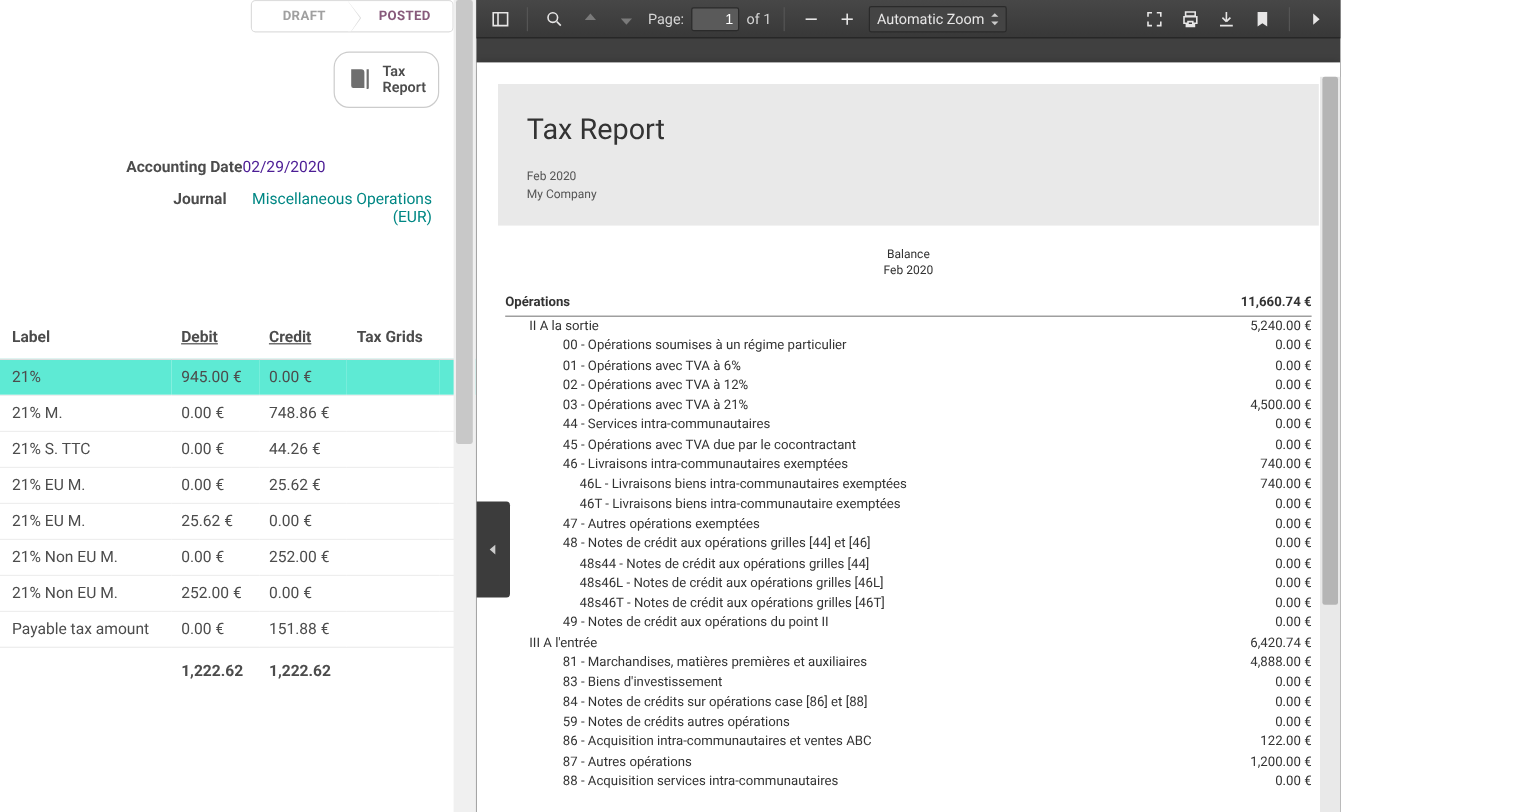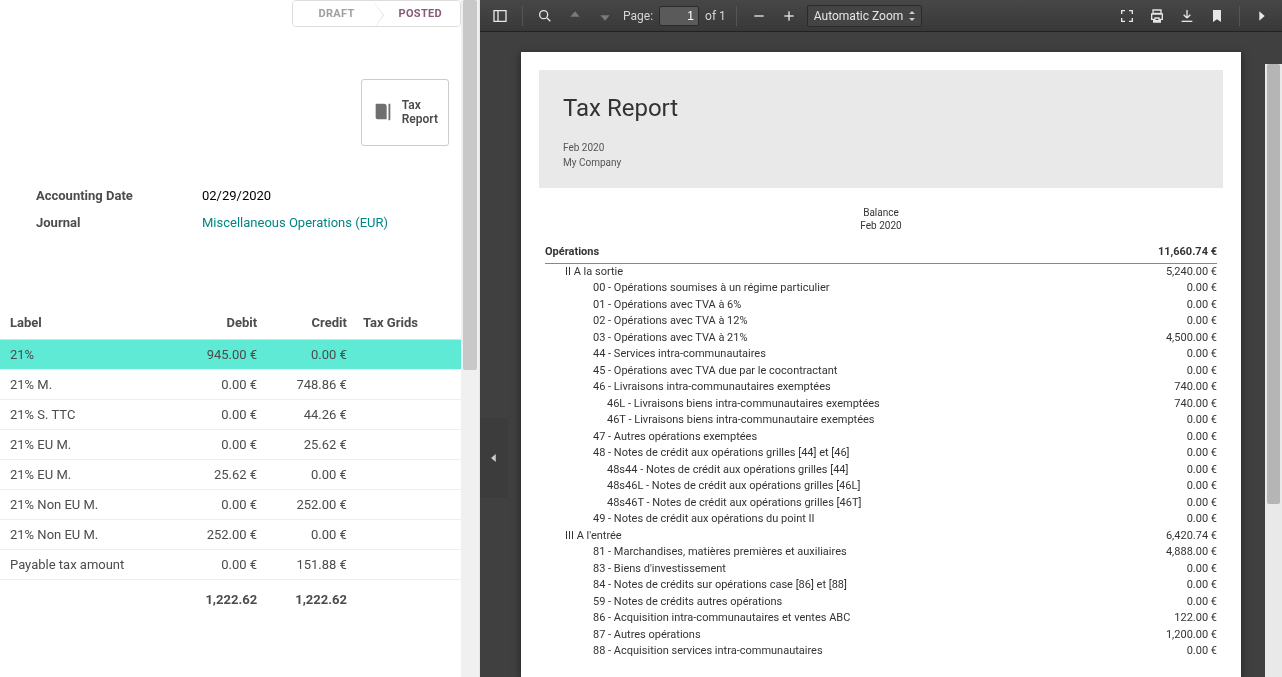--- a/index.html
+++ b/index.html
@@ -1,48 +1,48 @@
 <!DOCTYPE html>
 <html><head>
 <meta charset="utf-8">
 <style>
 * { margin: 0; padding: 0; box-sizing: border-box; }
 body { font-family: -apple-system, BlinkMacSystemFont, "Segoe UI", Roboto, Helvetica, Arial, sans-serif; font-size: 13px; color: #4c4c4c; background: #fff; overflow: hidden; }
-.app { display: flex; width: 1282px; height: 677px; }
+.app { display: flex; width: 1117px; height: 677px; }
 
 
 .left { width: 480px; position: relative; background: #fff; border-right: 1px solid #e5e5e5; }
 .left-scroll { position: absolute; top: 0; right: 0; width: 18px; height: 100%; background: #f0f0f0; }
 .left-scroll .thumb { position: absolute; top: 0; left: 2px; width: 14px; height: 370px; background: #c8c8c8; border-radius: 2px; }
 
 .statusbar { display: flex; justify-content: flex-end; padding-right: 18px; }
 .status-steps { display: flex; border: 1px solid #ddd; border-radius: 4px; overflow: hidden; }
 .status-step { padding: 6px 18px 6px 26px; font-size: 11px; font-weight: 700; letter-spacing: .3px; color: #a0a0a0; position: relative; background: #fff; }
 .status-step::after { content:""; position:absolute; top:0; right:-10px; width:0; height:0; border-top:14px solid transparent; border-bottom:15px solid transparent; border-left:10px solid #fff; z-index:2;}
 .status-step::before { content:""; position:absolute; top:0; right:-11px; width:0; height:0; border-top:14px solid transparent; border-bottom:15px solid transparent; border-left:11px solid #ddd; z-index:1;}
 .status-step:last-child::after, .status-step:last-child::before { display:none; }
 .status-step.active { color: #875A7B; }
 
 .btnrow { display:flex; justify-content:flex-end; padding: 16px 30px 16px 0; }
-.btn-box { border: 1px solid #ccc; border-radius: 3px; padding: 18px 10px; display: flex; align-items: center; gap: 8px; color: #4c4c4c; background: #fff; cursor: pointer; margin-top: 36px; }
+.btn-box { border: 1px solid #ccc; border-radius: 13px; padding: 8px 10px; display: flex; align-items: center; gap: 8px; color: #4c4c4c; background: #fff; cursor: pointer; }
 .btn-box svg { width: 22px; height: 22px; fill: #6f6f6f; }
 .btn-box .txt { font-size: 12px; font-weight: 600; line-height: 1.2; text-align: left; }
 
 .form-section { padding: 20px 36px 30px 36px; }
-.field-row { display: flex; padding: 6px 0; }
+.field-row { display: flex; padding: 6px 0; text-align: right; }
 .field-label { width: 166px; font-weight: 700; color: #4c4c4c; }
-.field-val { color: #000000; }
+.field-val { color: #4c1d95; }
 .link { color: #008784; cursor: pointer; }
 
 .table-wrap { margin-top: 40px; }
 table.lines { width: 100%; border-collapse: collapse; font-size: 13px; }
 table.lines th { text-align: left; font-weight: 700; color: #4c4c4c; padding: 8px; border-bottom: 1px solid #ddd; }
-table.lines th.num { text-align: right; }
+table.lines th.num { text-align: left; text-decoration: underline; }
 table.lines td { padding: 7px 8px; border-bottom: 1px solid #eee; color: #4c4c4c; }
-table.lines td.num { text-align: right; }
+table.lines td.num { }
 table.lines tr.selected td { background: #5eead4; }
 table.lines tfoot td { font-weight: 700; padding-top: 12px; border: none; }
 .kebab { display:inline-block; width:14px; height:14px; position:relative;}
 .kebab::before { content:"⋮"; font-size:16px; color:#6b6b6b; position:absolute; top:-4px; }
 
 
 .right { flex: 1; background: #404040; display: flex; flex-direction: column; position: relative; }
 .toolbar { height: 32px; background: linear-gradient(#474747,#383838); display: flex; align-items: center; gap: 6px; padding: 0 8px; color: #e7e6e6; font-size: 12px; border-bottom: 1px solid #222; }
 .tool-btn { width: 24px; height: 24px; display: flex; align-items: center; justify-content: center; border-radius: 2px; cursor: pointer; }
 .tool-btn svg { width: 16px; height: 16px; fill: #e7e6e6; }

